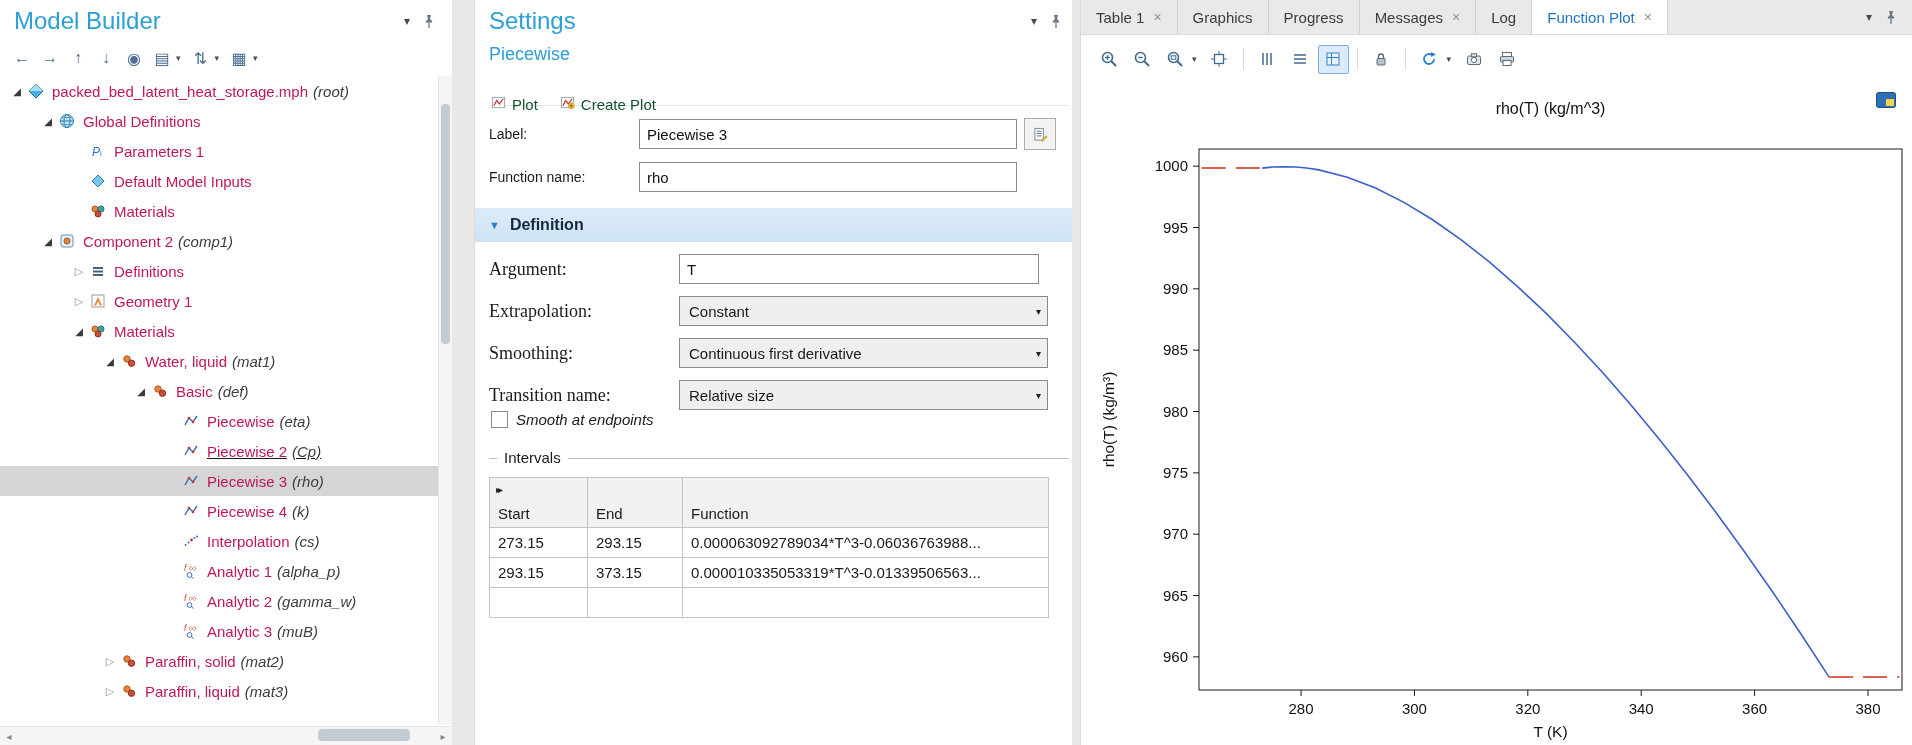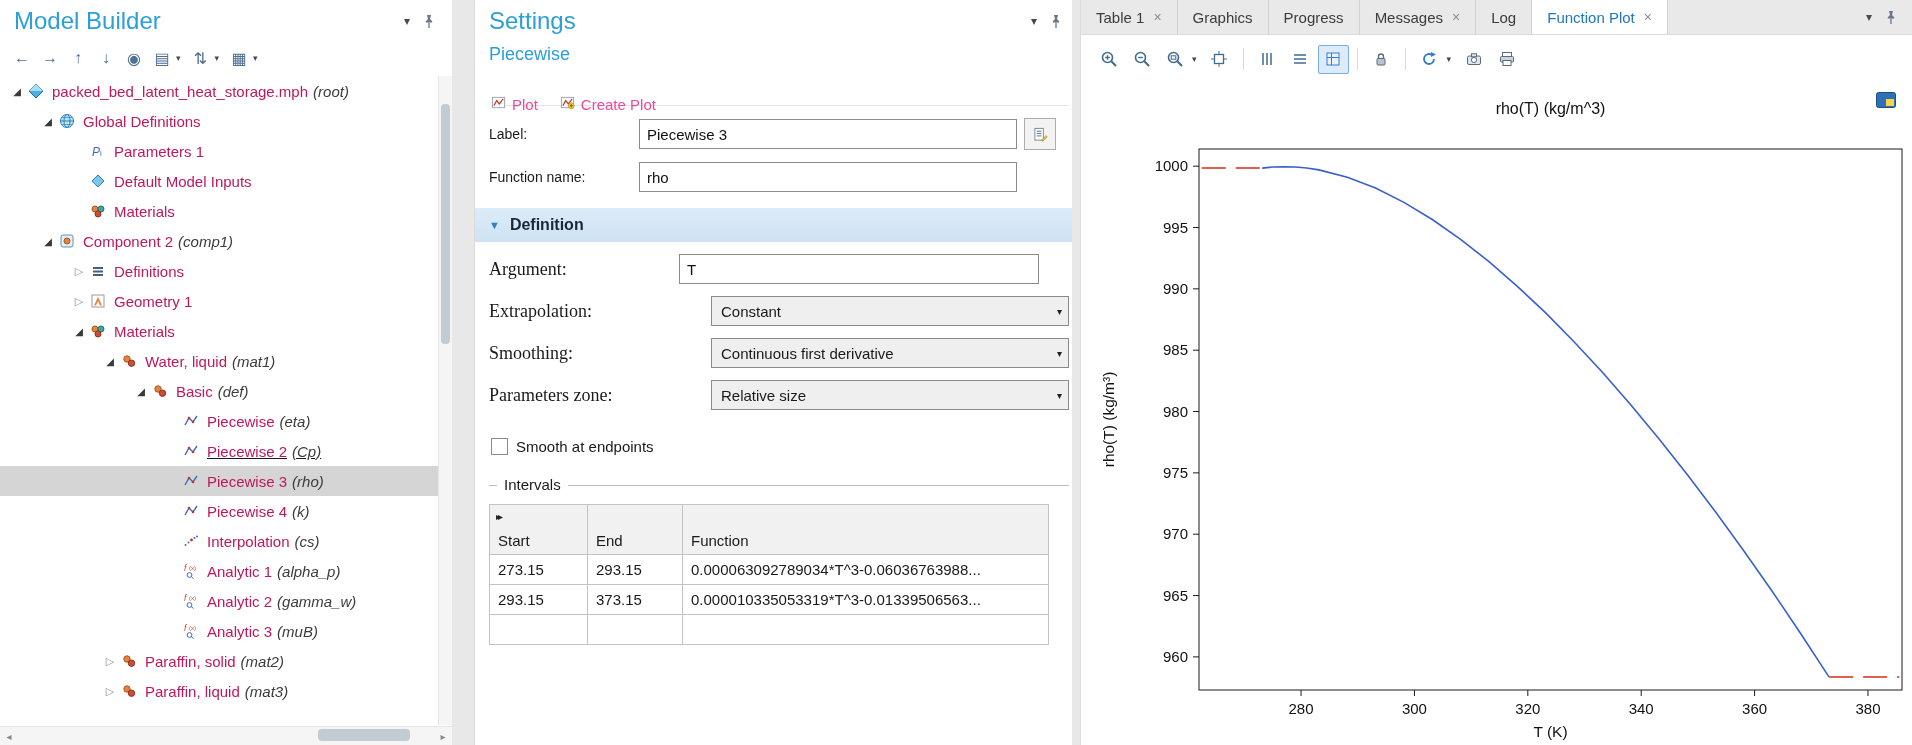--- a/index.html
+++ b/index.html
@@ -43,38 +43,38 @@
   .hscroll{position:absolute;left:0;right:0;bottom:0;height:18px;background:#f5f5f5;
            border-top:1px solid #e6e6e6;display:flex;align-items:center;}
   .hscroll .harrow{width:18px;text-align:center;color:#888;font-size:10px;flex:none;}
   .hscroll .track{flex:1;position:relative;height:100%;}
   .hscroll .thumb{position:absolute;top:2px;height:12px;border-radius:4px;background:#c3cbd3;}
 
   
   .subtitle{margin:2px 0 0 14px;font-size:18px;color:#2b9fd8;}
   .actions{display:flex;align-items:center;gap:22px;margin:8px 0 0 16px;height:30px;
            border-bottom:1px solid #e4e4e4;padding-bottom:2px;margin-right:20px;}
-  .abtn{display:inline-flex;align-items:center;gap:6px;font-size:15px;color:#ec4899;cursor:default;margin-top:32px;}
+  .abtn{display:inline-flex;align-items:center;gap:6px;font-size:15px;color:#14532d;cursor:default;margin-top:32px;}
   .frow{display:flex;align-items:center;margin:12px 20px 0 14px;}
   .frow.top label{width:150px;font-size:14px;flex:none;}
   .frow.def label{width:190px;font-size:18px;flex:none;font-family:Liberation Serif, serif;}
   .tinput{height:24px;border:1px solid #8a8a8a;font-size:15px;padding:2px 7px;
           font-family:"Liberation Sans",sans-serif;background:#fff;color:#111;}
   .w-wide{width:362px;} .w-def{width:344px;}
   .sqbtn{width:30px;height:30px;margin-left:7px;border:1px solid #aeaeae;background:#f3f3f3;
          display:inline-flex;align-items:center;justify-content:center;}
   .selectbox{display:flex;align-items:center;width:352px;height:28px;border:1px solid #8a8a8a;
-             background:#efefef;font-size:15px;padding:0 6px 0 9px;margin-left:32px;}
+             background:#efefef;font-size:15px;padding:0 6px 0 9px;}
   .selectbox .val{flex:1;white-space:nowrap;overflow:hidden;}
   .selectbox .caret{font-size:10px;color:#222;}
   .sechead{display:flex;align-items:center;height:34px;margin-top:16px;
            background:linear-gradient(#dcebf8,#cfe3f4);padding:0 14px;gap:10px;}
   .sechead .tri{color:#2e7fd0;font-size:11px;}
   .sechead .txt{font-size:16px;font-weight:700;color:#16283c;}
-  .chkrow{display:flex;align-items:center;gap:8px;margin:28px 14px 0 16px;font-size:15px;}
+  .chkrow{display:flex;align-items:center;gap:8px;margin:1px 14px 0 16px;font-size:15px;font-style:italic;}
   .chk{width:15px;height:15px;border:1px solid #8a8a8a;background:#fff;flex:none;}
   .group{position:relative;margin:30px 20px 0 14px;border-top:1px solid #bdbdbd;}
   .group .gl{position:absolute;top:-10px;left:8px;background:#fff;padding:0 7px;font-size:15px;}
   table.ivt{border-collapse:collapse;margin:18px 20px 0 14px;table-layout:fixed;}
   .ivt th,.ivt td{border:1px solid #c3c3c3;font-size:15px;padding:2px 8px;text-align:left;
                   overflow:hidden;white-space:nowrap;}
   .ivt th{background:#f1f1f1;font-weight:400;vertical-align:bottom;height:42px;padding-bottom:5px;}
   .ivt td{height:25px;}
   .ivt col.c0{width:98px;} .ivt col.c1{width:95px;} .ivt col.c2{width:366px;}
   .thicon{display:block;font-size:10px;letter-spacing:-3px;color:#222;margin:-2px 0 10px -2px;}
@@ -418,21 +418,21 @@
       </span>
     </div>
     <div class="frow def">
       <label>Smoothing:</label>
       <span class="selectbox">
         <span class="val">Continuous first derivative</span>
         <span class="caret">▾</span>
       </span>
     </div>
     <div class="frow def">
-      <label>Parameters zone:</label>
+      <label>Transition name:</label>
       <span class="selectbox">
         <span class="val">Relative size</span>
         <span class="caret">▾</span>
       </span>
     </div>
 
     <div class="chkrow">
       <span class="chk"></span>
       <span>Smooth at endpoints</span>
     </div>

